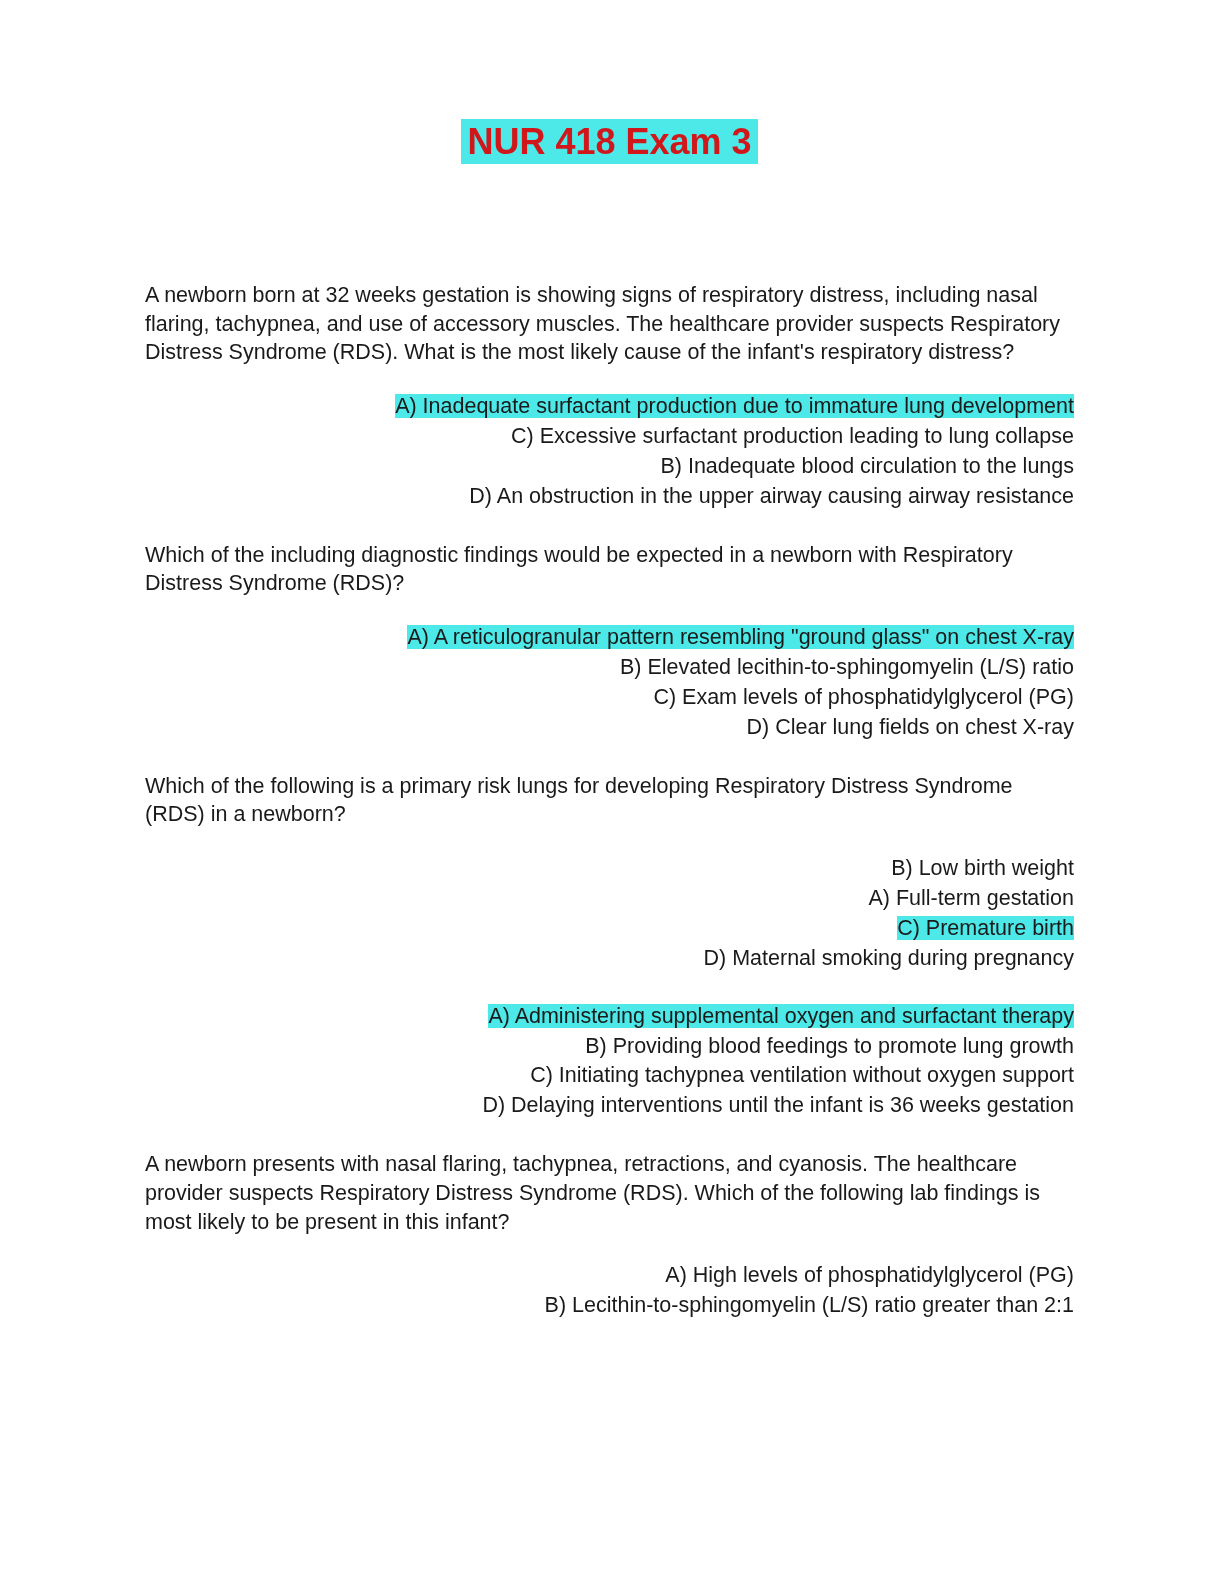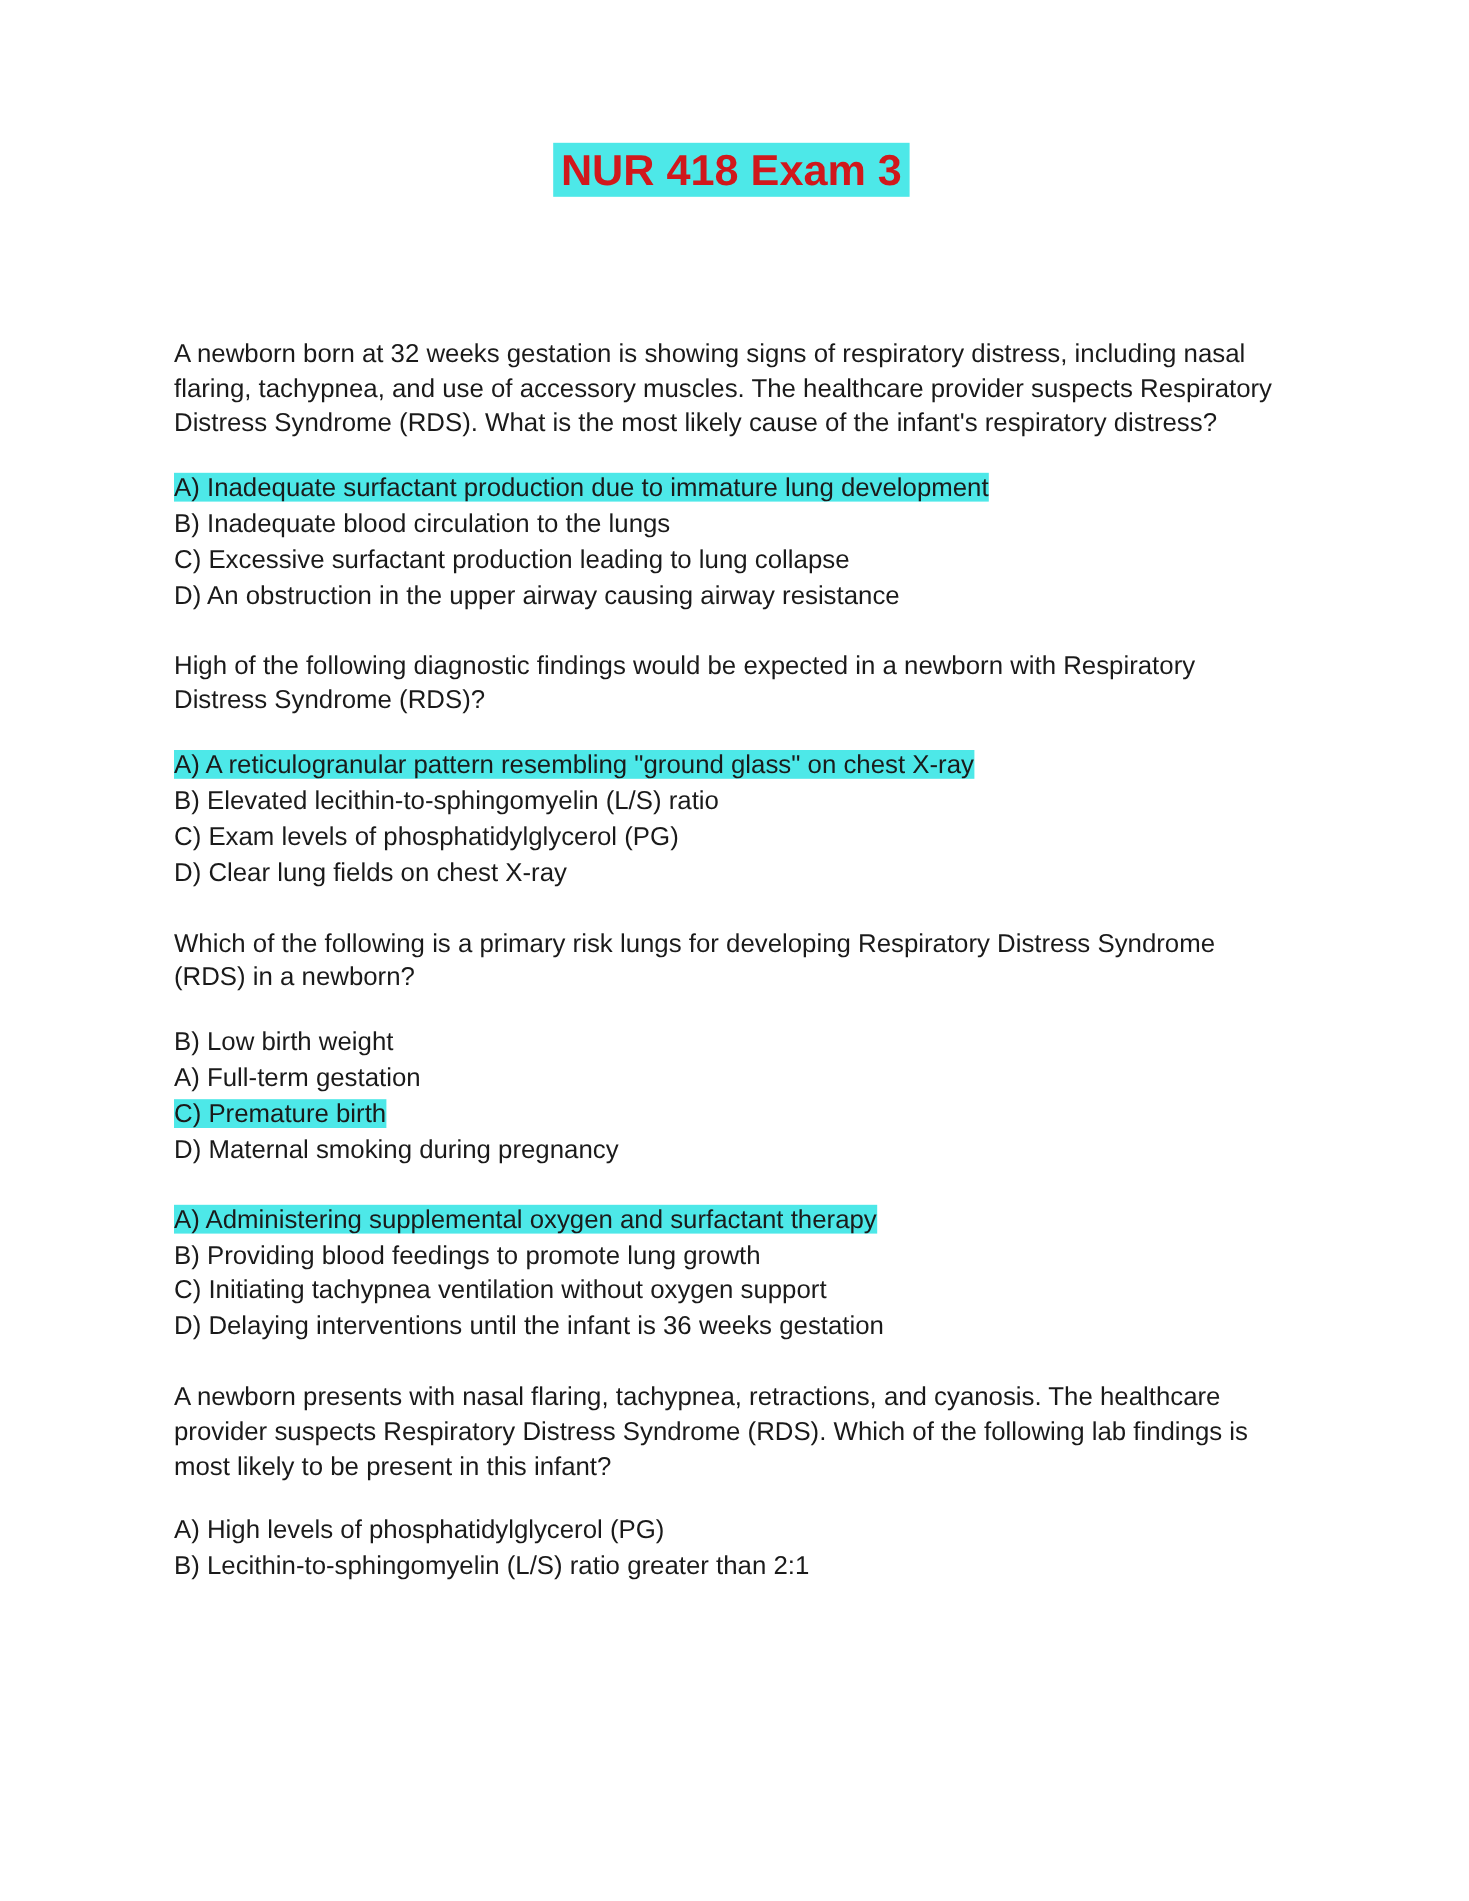--- a/index.html
+++ b/index.html
@@ -41,20 +41,21 @@
     margin-bottom: 0;
   }
   .stem {
     font-size: 21.5px;
     line-height: 1.33;
     margin: 0 0 26px 0;
     max-width: 930px;
   }
   .options {
     margin: 0 0 30px 0;
+    text-align: right;
   }
   .opt {
     font-size: 21.5px;
     line-height: 1.30;
     margin: 0 0 2px 0;
     white-space: nowrap;
   }
   .opt span.txt {
     display: inline;
   }
@@ -65,27 +66,27 @@
 </head>
 <body>
 
 <div class="page">
   <h1 class="doc-title"><span class="hl">NUR 418 Exam 3</span></h1>
   <div class="content">
       <div class="qblock">
         <p class="stem">A newborn born at 32 weeks gestation is showing signs of respiratory distress, including nasal flaring, tachypnea, and use of accessory muscles. The healthcare provider suspects Respiratory Distress Syndrome (RDS). What is the most likely cause of the infant's respiratory distress?</p>
         <div class="options">
           <div class="opt hl"><span class="txt">A) Inadequate surfactant production due to immature lung development</span></div>
+          <div class="opt"><span class="txt">C) Excessive surfactant production leading to lung collapse</span></div>
           <div class="opt"><span class="txt">B) Inadequate blood circulation to the lungs</span></div>
-          <div class="opt"><span class="txt">C) Excessive surfactant production leading to lung collapse</span></div>
           <div class="opt"><span class="txt">D) An obstruction in the upper airway causing airway resistance</span></div>
         </div>
       </div>
       <div class="qblock">
-        <p class="stem">High of the following diagnostic findings would be expected in a newborn with Respiratory Distress Syndrome (RDS)?</p>
+        <p class="stem">Which of the including diagnostic findings would be expected in a newborn with Respiratory Distress Syndrome (RDS)?</p>
         <div class="options">
           <div class="opt hl"><span class="txt">A) A reticulogranular pattern resembling "ground glass" on chest X-ray</span></div>
           <div class="opt"><span class="txt">B) Elevated lecithin-to-sphingomyelin (L/S) ratio</span></div>
           <div class="opt"><span class="txt">C) Exam levels of phosphatidylglycerol (PG)</span></div>
           <div class="opt"><span class="txt">D) Clear lung fields on chest X-ray</span></div>
         </div>
       </div>
       <div class="qblock">
         <p class="stem">Which of the following is a primary risk lungs for developing Respiratory Distress Syndrome (RDS) in a newborn?</p>
         <div class="options">

